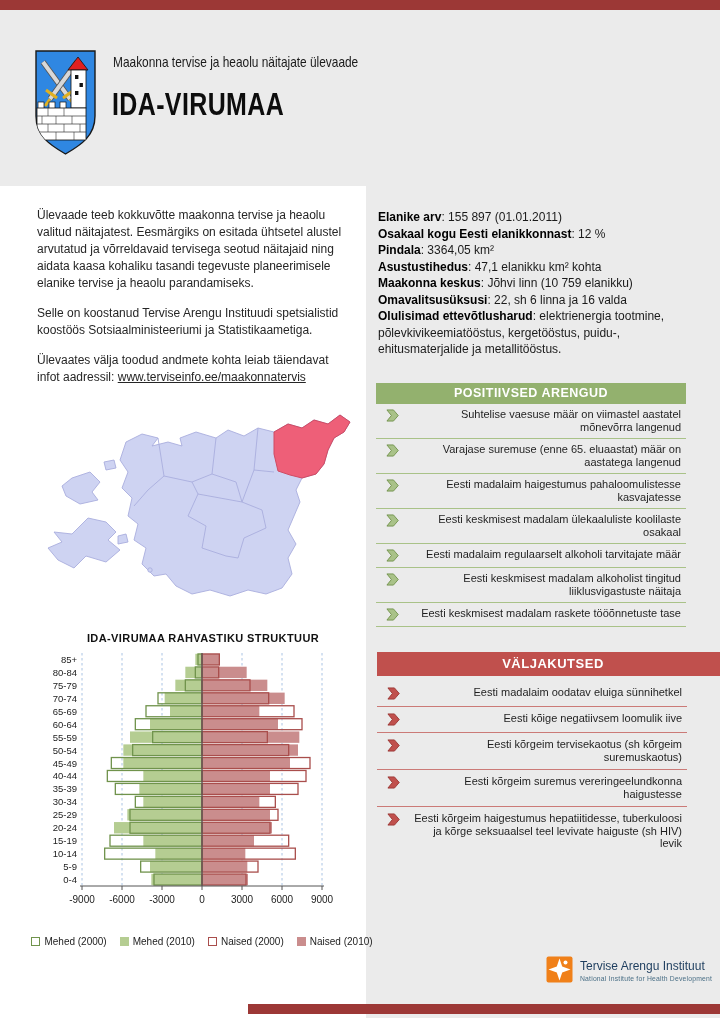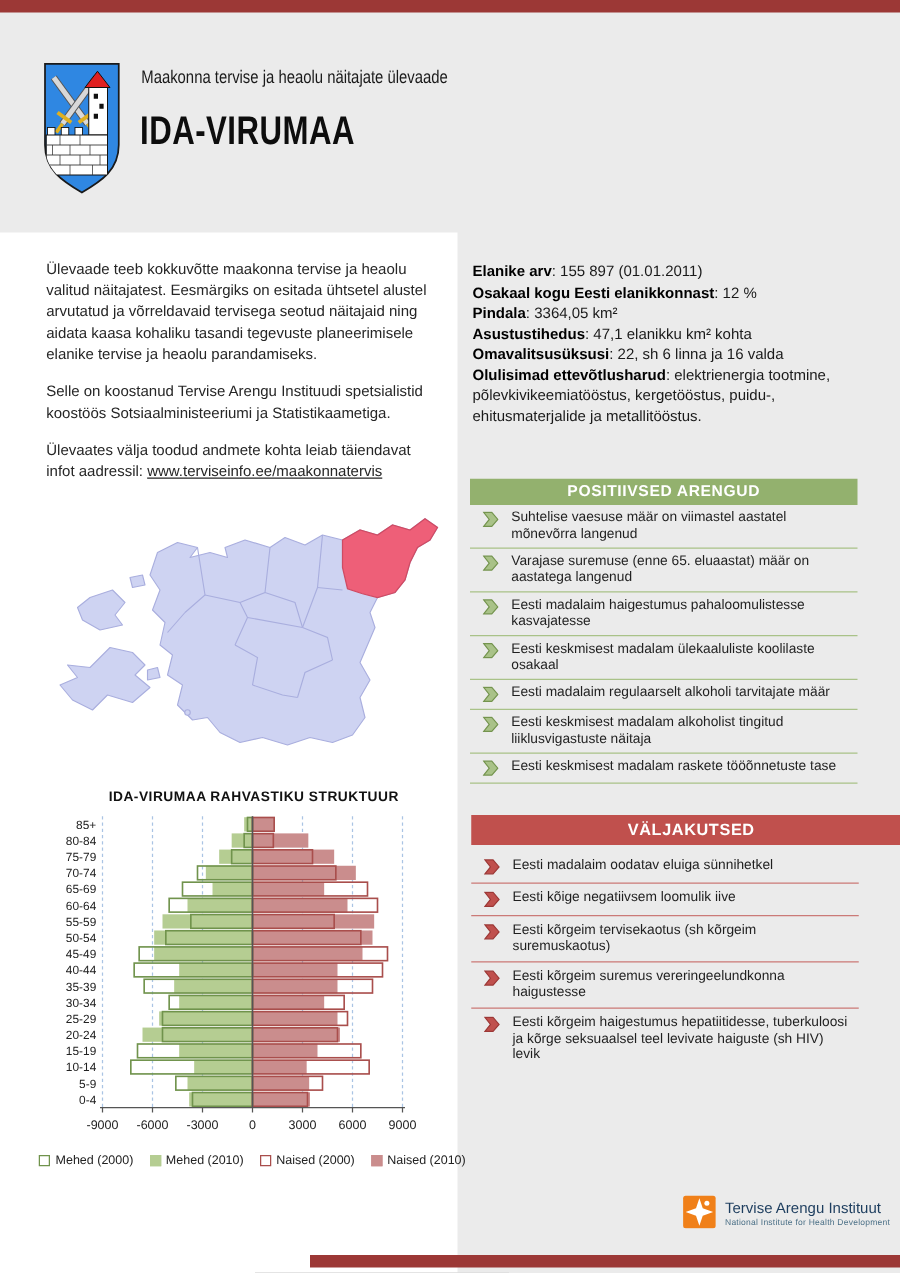--- a/index.html
+++ b/index.html
@@ -13,29 +13,29 @@
            transform:scaleX(0.82);transform-origin:0 0;}
   .hdr-title{position:absolute;left:112px;top:86px;font-size:32px;font-weight:bold;color:#0d0d0d;
              white-space:nowrap;letter-spacing:0.5px;transform:scaleX(0.78);transform-origin:0 0;}
   .intro{position:absolute;left:37px;top:207px;width:312px;font-size:12px;line-height:17px;color:#262626;}
   .intro p{margin:0 0 13px 0;}
   .intro a{color:#262626;text-decoration:underline;}
   .map-wrap{position:absolute;left:30px;top:398px;width:332px;height:222px;}
   .chart-wrap{position:absolute;left:28px;top:632px;width:340px;}
   .chart-title{font-size:11px;font-weight:bold;letter-spacing:0.4px;text-align:center;color:#111;
                margin:0 0 2px 10px;white-space:nowrap;}
-  .legend{display:flex;justify-content:center;gap:13px;margin-top:10px;margin-left:8px;}
+  .legend{display:flex;justify-content:center;gap:13px;margin-top:24px;margin-left:8px;}
   .legend .li{display:flex;align-items:center;gap:4px;font-size:10px;color:#222;white-space:nowrap;}
   .legend .sw{width:9px;height:9px;display:inline-block;box-sizing:border-box;}
   .facts{position:absolute;left:378px;top:209px;width:332px;font-size:12px;line-height:16.5px;color:#1a1a1a;}
   .facts b{color:#000;}
   .sec-hdr{position:absolute;color:#fff;font-weight:bold;text-align:center;letter-spacing:0.5px;}
   .hdr-green{left:376px;top:383px;width:310px;height:21px;line-height:21px;font-size:12.5px;background:#93b16e;}
   .hdr-red{left:377px;top:652px;width:352px;height:24px;line-height:24px;font-size:13px;background:#c0504d;}
-  .ilist{position:absolute;width:310px;}
+  .ilist{position:absolute;width:310px;text-align:right;}
   .ilist-green{left:376px;top:404px;}
   .ilist-red{left:377px;top:681px;}
   .item{display:flex;align-items:flex-start;padding:4px 0 5px 0;}
   .ilist-green .item{border-bottom:1px solid #a9c288;}
   .ilist-red .item{border-bottom:1px solid #cb7a77;padding:5px 0 6px 0;}
   .ilist-red .item:last-child{border-bottom:none;}
   .item .ico{flex:0 0 13px;margin:1px 10px 0 10px;}
   .item .txt{width:272px;font-size:11px;line-height:12.5px;color:#1f1f1f;}
   .logo{position:absolute;left:546px;top:956px;display:flex;align-items:flex-start;}
   .logo-text{margin-left:7px;padding-top:3px;}
@@ -269,20 +269,21 @@
           <span>Naised (2010)</span>
         </span>
       </div>
   </div>
 
   <div class="facts" id="facts">
       <div><b>Elanike arv</b>: 155 897 (01.01.2011)</div>
       <div><b>Osakaal kogu Eesti elanikkonnast</b>: 12 %</div>
       <div><b>Pindala</b>: 3364,05 km²</div>
       <div><b>Asustustihedus</b>: 47,1 elanikku km² kohta</div>
+      <div><b>Maakonna keskus</b>: Jõhvi linn (10 759 elanikku)</div>
       <div><b>Omavalitsusüksusi</b>: 22, sh 6 linna ja 16 valda</div>
       <div><b>Olulisimad ettevõtlusharud</b>: elektrienergia tootmine, põlevkivikeemiatööstus, kergetööstus, puidu-, ehitusmaterjalide ja metallitööstus.</div>
     </div>
 
   <div class="sec-hdr hdr-green">POSITIIVSED ARENGUD</div>
   <div class="ilist ilist-green" id="positive-list">
       <div class="item">
         <svg class="ico" width="13" height="13" viewBox="0 0 14 14">
           <path d="M1 1 L8 1 L13.2 7 L8 13 L1 13 L5.8 7 Z" fill="#a9c288" stroke="#74944e" stroke-width="1"></path>
         </svg>

